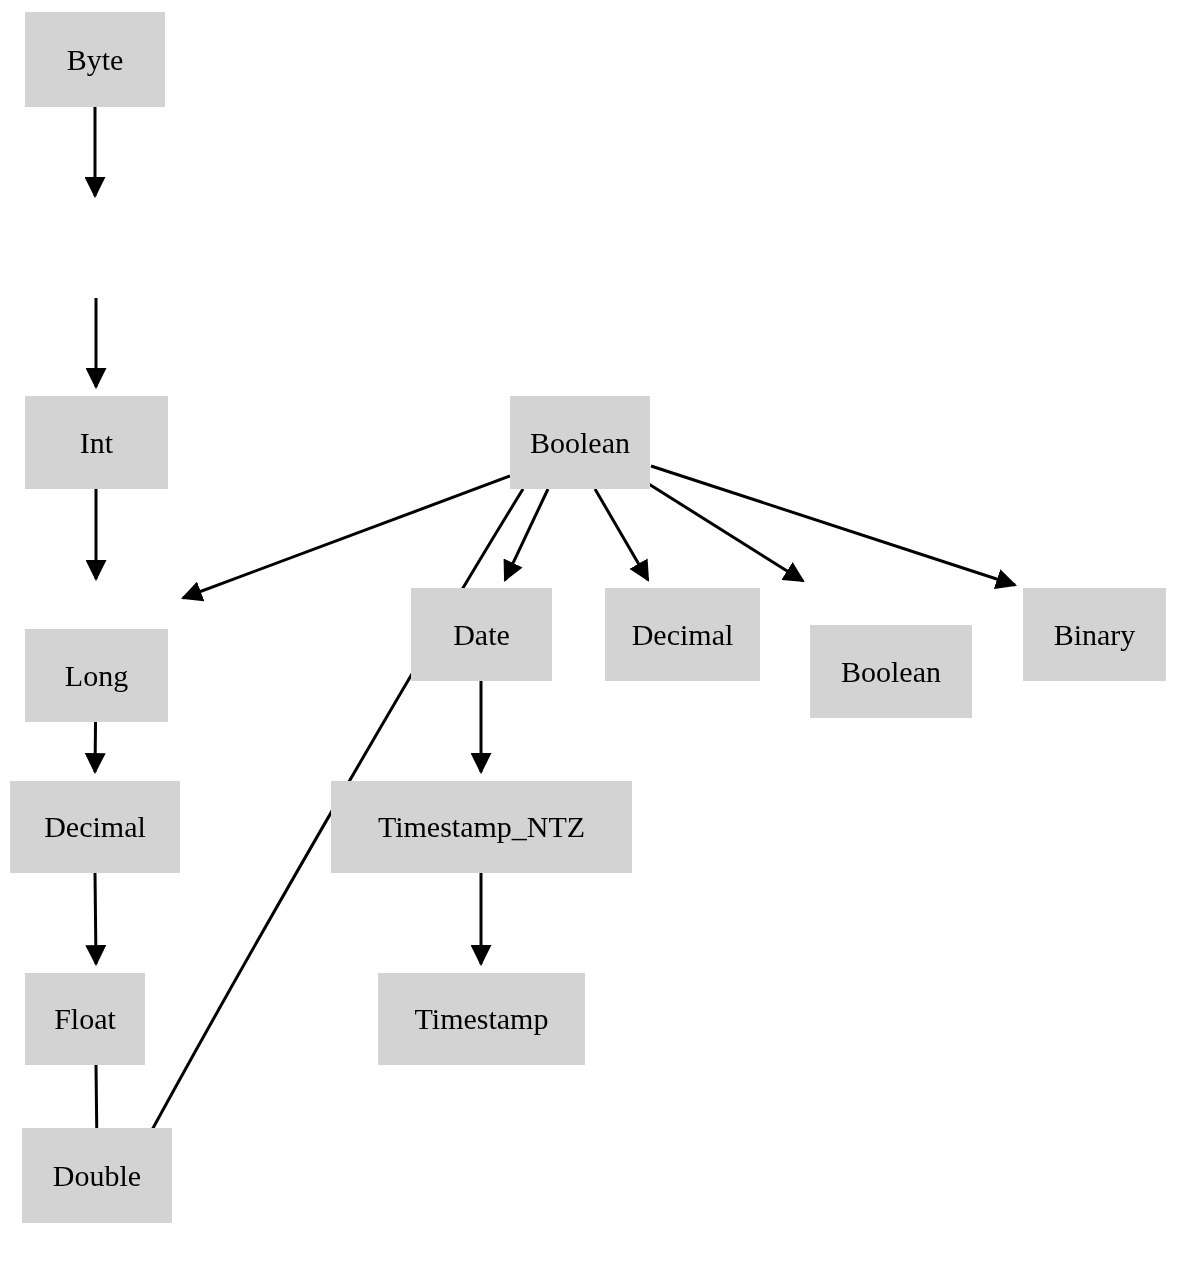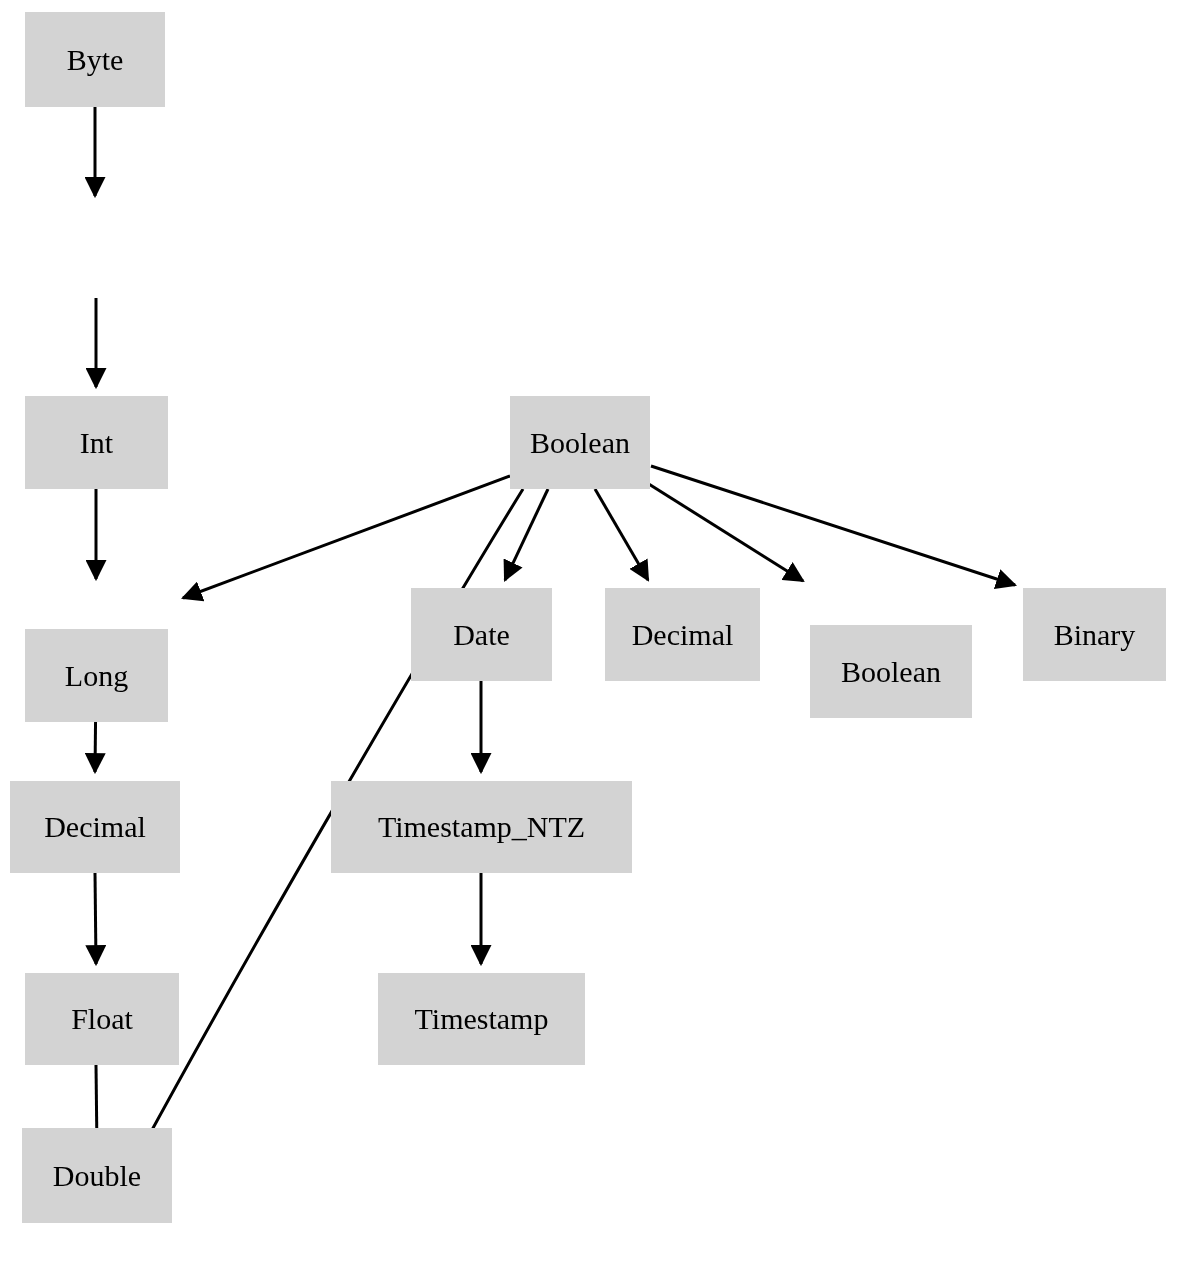--- a/index.html
+++ b/index.html
@@ -32,21 +32,21 @@
     font-size: 30px;
     text-align: center;
     white-space: nowrap;
   }
   
   .n-byte          { left: 25px;   top: 12px;   width: 140px; height: 95px; }
   .n-short         { left: 25px;   top: 205px;  width: 143px; height: 93px; }
   .n-int           { left: 25px;   top: 396px;  width: 143px; height: 93px; }
   .n-long          { left: 25px;   top: 588px;  width: 143px; height: 93px; margin-top: 41px; }
   .n-decimal       { left: 10px;   top: 781px;  width: 170px; height: 92px; }
-  .n-float         { left: 25px;   top: 973px;  width: 154px; height: 92px; }
+  .n-float         { left: 25px;   top: 973px;  width: 120px; height: 92px; }
   .n-double        { left: 22px;   top: 1128px; width: 150px; height: 95px; }
   .n-string        { left: 510px;  top: 396px;  width: 140px; height: 93px; }
   .n-date          { left: 411px;  top: 588px;  width: 141px; height: 93px; }
   .n-interval      { left: 605px;  top: 588px;  width: 155px; height: 93px; }
   .n-boolean       { left: 810px;  top: 588px;  width: 162px; height: 93px; margin-top: 37px; }
   .n-binary        { left: 1023px; top: 588px;  width: 143px; height: 93px; }
   .n-timestampntz  { left: 331px;  top: 781px;  width: 301px; height: 92px; }
   .n-timestamp     { left: 378px;  top: 973px;  width: 207px; height: 92px; }
   .edge {
     stroke: #000000;

